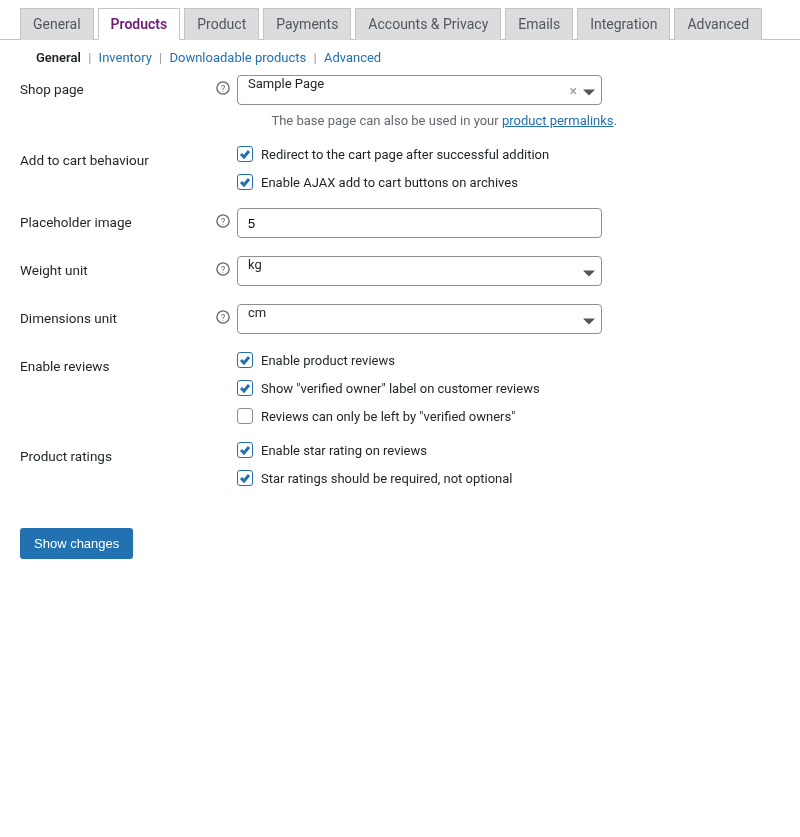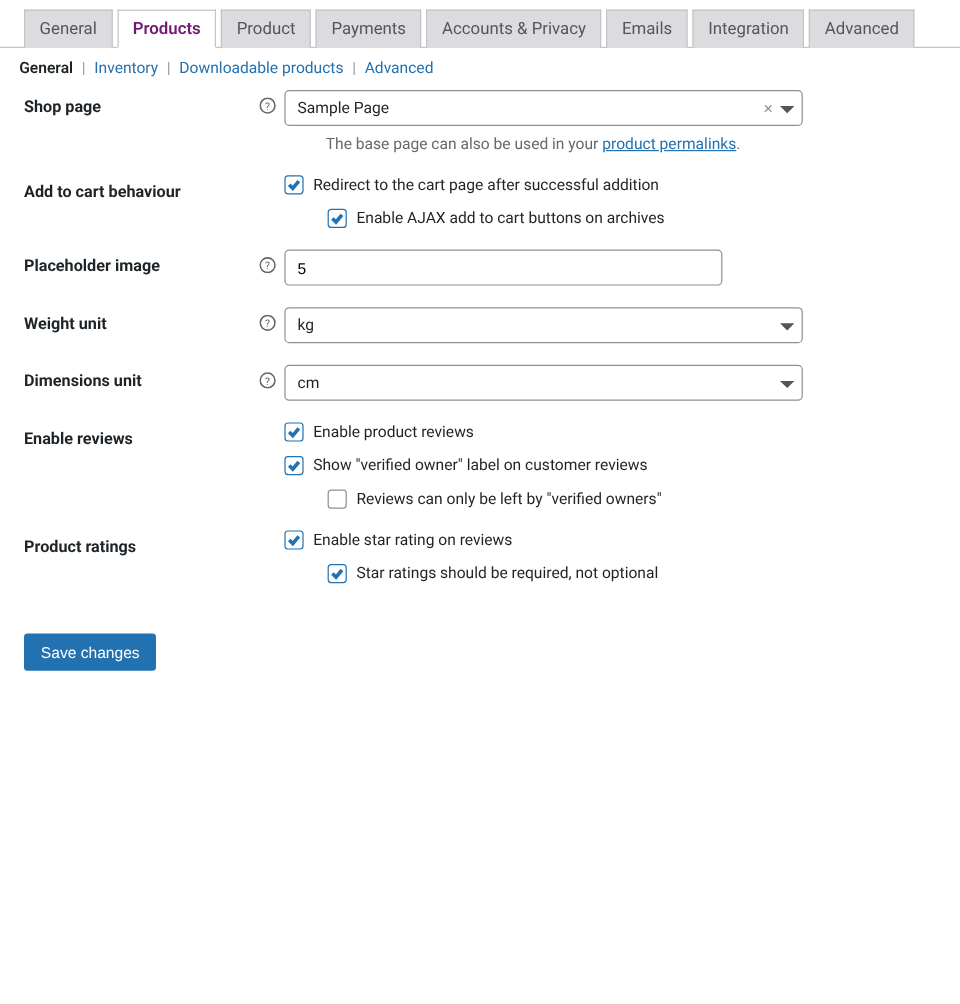--- a/index.html
+++ b/index.html
@@ -29,21 +29,21 @@
       cursor: pointer;
       margin-bottom: -1px;
     }
     .nav-tab.active {
       background: #fff;
       color: #701a75;
       border-bottom: 1px solid #fff;
       font-weight: 600;
     }
     .subnav {
-      padding: 10px 16px;
+      padding: 10px 36px;
       font-size: 13px;
     }
     .subnav-item {
       color: #2271b1;
       text-decoration: none;
       cursor: pointer;
     }
     .subnav-item.current {
       color: #1d2327;
       font-weight: 600;
@@ -61,21 +61,21 @@
       margin: 18px 0 14px 0;
     }
     .form-row {
       display: flex;
       align-items: flex-start;
       margin-bottom: 18px;
     }
     .form-label {
       width: 195px;
       flex-shrink: 0;
-      font-weight: 700;
+      font-weight: 400;
       font-size: 13.5px;
       padding-top: 6px;
     }
     .help-icon {
       width: 16px;
       flex-shrink: 0;
       color: #666;
       padding-top: 6px;
       margin-right: 6px;
       display: flex;
@@ -87,23 +87,23 @@
       flex: 1;
       max-width: 380px;
     }
     .select-wrap {
       position: relative;
       border: 1px solid #8c8f94;
       border-radius: 4px;
       background: #fff;
       height: 30px;
       display: flex;
-      align-items: center;
+      align-items: flex-start;
       padding: 0 30px 0 10px;
-      width: 432px;
+      width: 365px;
     }
     .select-clear {
       position: absolute;
       right: 24px;
       top: 7px;
       color: #999;
       font-size: 14px;
       cursor: pointer;
     }
     .select-arrow {
@@ -121,21 +121,21 @@
     .field-desc a {
       color: #2271b1;
       text-decoration: underline;
     }
     .checkbox-row {
       display: flex;
       align-items: center;
       gap: 8px;
       margin-bottom: 12px;
     }
-    .checkbox-row:last-child { margin-bottom: 0; margin-left: 36px; }
+    .checkbox-row:last-child { margin-bottom: 0; }
     .cbx {
       width: 16px;
       height: 16px;
       border: 1px solid #8c8f94;
       border-radius: 3px;
       display: flex;
       align-items: center;
       justify-content: center;
       cursor: pointer;
       flex-shrink: 0;
@@ -336,15 +336,15 @@
         <div class="cbx checked">
             <svg viewBox="0 0 12 12">
               <path d="M2 6 L5 9 L10 3"></path>
             </svg>
           </div>
         <span>Star ratings should be required, not optional</span>
       </div>
     </div>
   </div>
 
-  <button class="save-btn">Save changes</button>
+  <button class="save-btn">Show changes</button>
 
 </div>
 
 </body></html>

